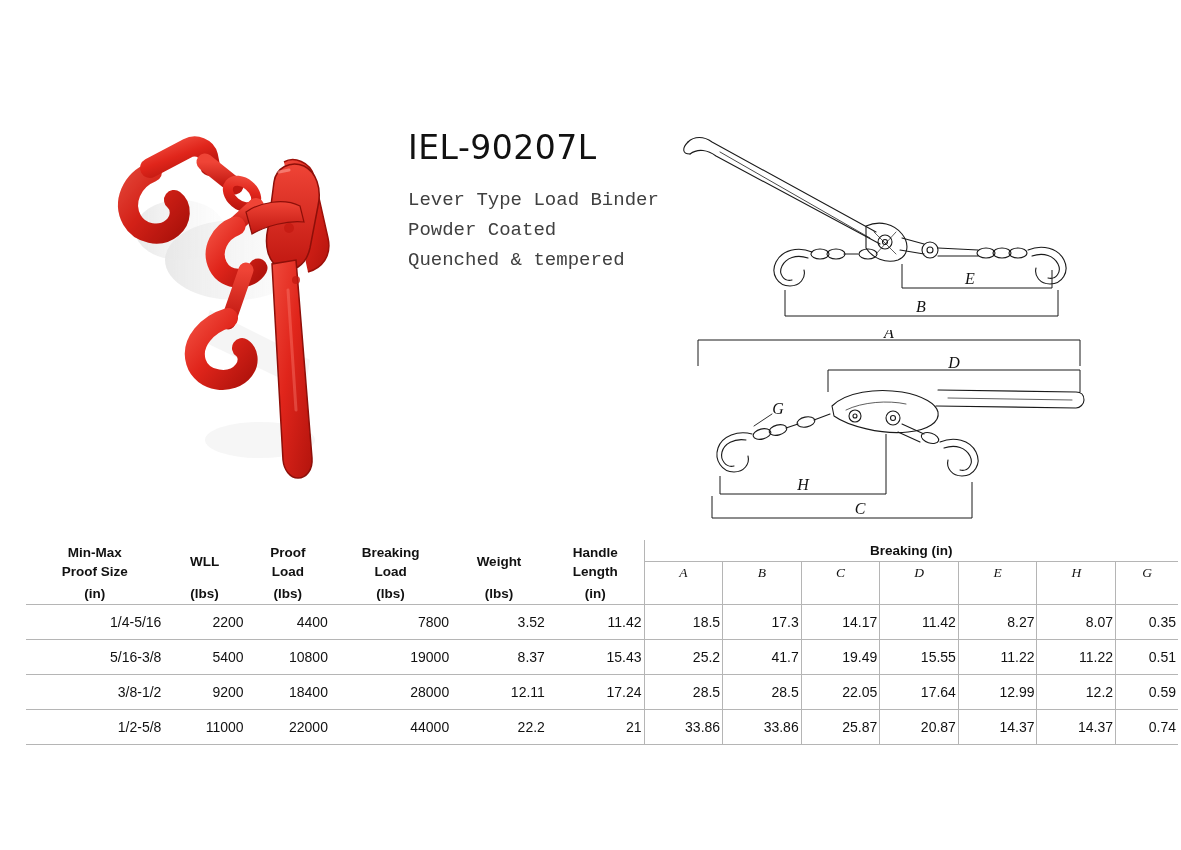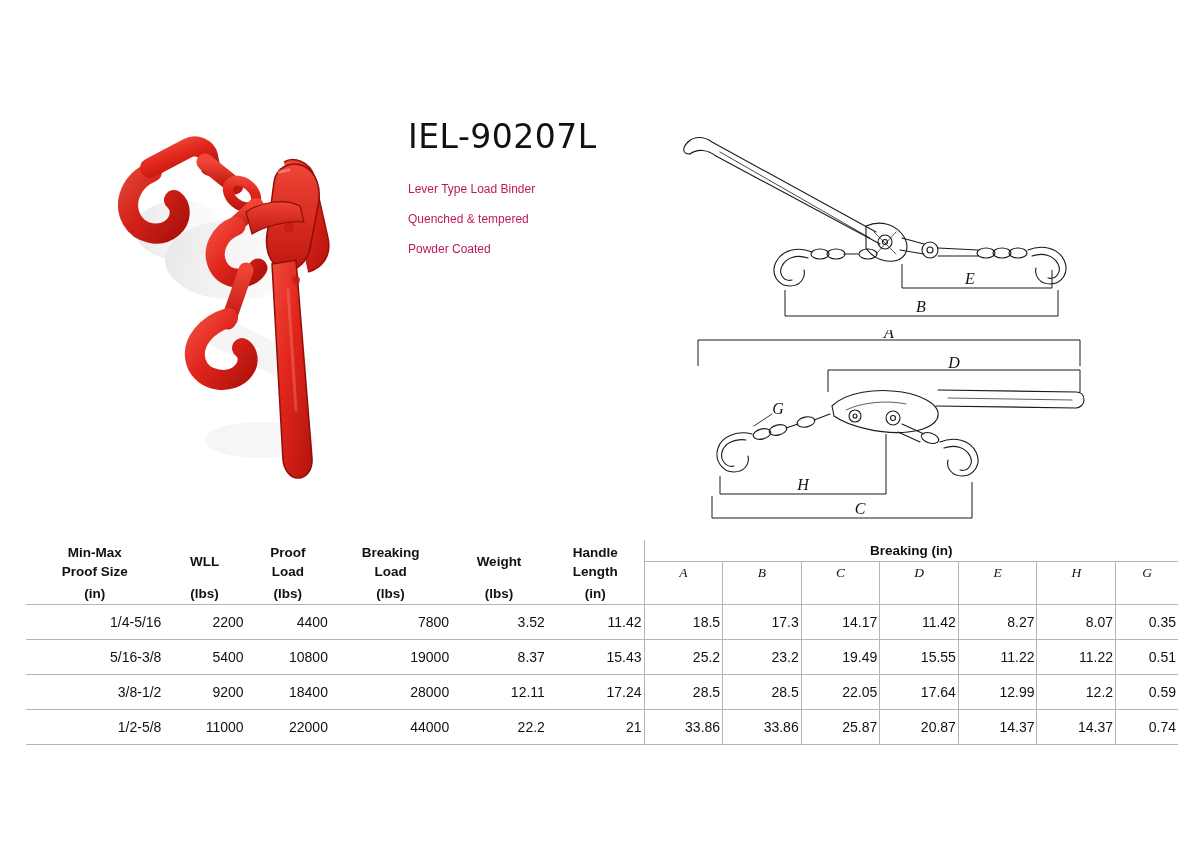--- a/index.html
+++ b/index.html
@@ -23,37 +23,37 @@
     top: 110px;
     width: 320px;
     height: 380px;
   }
   #product-photo svg { display: block; }
 
   
   #title-block {
     position: absolute;
     left: 408px;
-    top: 117px;
+    top: 128px;
     width: 250px;
   }
   #product-title {
     font-size: 33px;
     letter-spacing: 0.5px;
     color: #111;
     margin: 0 0 18px 0;
     font-weight: 400;
     font-family: "DejaVu Sans", sans-serif;
   }
   .spec-line {
-    font-size: 12px;
+    font-size: 19px;
     line-height: 30px;
-    color: #be185d;
+    color: #404040;
     white-space: nowrap;
-    font-family: Liberation Sans, sans-serif;
+    font-family: Liberation Mono, monospace;
   }
 
   
   #drawing-top {
     position: absolute;
     left: 680px;
     top: 120px;
     width: 470px;
     height: 215px;
   }
@@ -178,22 +178,22 @@
       <circle cx="236" cy="170" r="4" fill="#c41a12" opacity="0.8"></circle>
       <path d="M219 62 L229 60" stroke="#ffb0a8" stroke-width="3" opacity="0.5" stroke-linecap="round"></path>
       <path d="M228 180 L236 300" stroke="#ff8c80" stroke-width="3" opacity="0.35" stroke-linecap="round"></path>
     </g>
   </svg>
 </div>
 
 <div id="title-block">
   <h1 id="product-title">IEL-90207L</h1>
   <div class="spec-line">Lever Type Load Binder</div>
+  <div class="spec-line">Powder Coated</div>
   <div class="spec-line">Quenched &amp; tempered</div>
-  <div class="spec-line">Powder Coated</div>
 </div>
 
 <div id="drawing-top">
   <svg width="470" height="215" viewBox="0 0 470 215" xmlns="http://www.w3.org/2000/svg">
     <g fill="none" stroke="#1a1a1a" stroke-width="1.1" stroke-linejoin="round" stroke-linecap="round">
 
       <path d="M8 22 C14 16 24 16 32 22 L196 112"></path>
       <path d="M10 34 C18 28 28 30 36 36 L200 124"></path>
       <path d="M8 22 C2 28 2 34 10 34"></path>
 
@@ -358,21 +358,21 @@
       <td class="vline-l">0.35</td>
     </tr>
     <tr>
       <td>5/16-3/8</td>
       <td>5400</td>
       <td>10800</td>
       <td>19000</td>
       <td>8.37</td>
       <td class="vline-r">15.43</td>
       <td>25.2</td>
-      <td class="vline-l">23.2</td>
+      <td class="vline-l">41.7</td>
       <td class="vline-l">19.49</td>
       <td class="vline-l">15.55</td>
       <td class="vline-l">11.22</td>
       <td class="vline-l">11.22</td>
       <td class="vline-l">0.51</td>
     </tr>
     <tr>
       <td>3/8-1/2</td>
       <td>9200</td>
       <td>18400</td>

